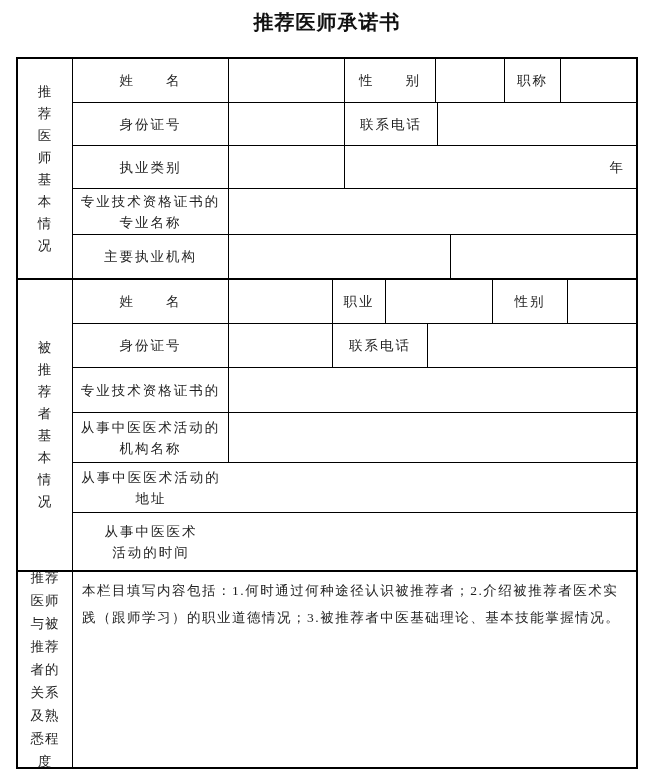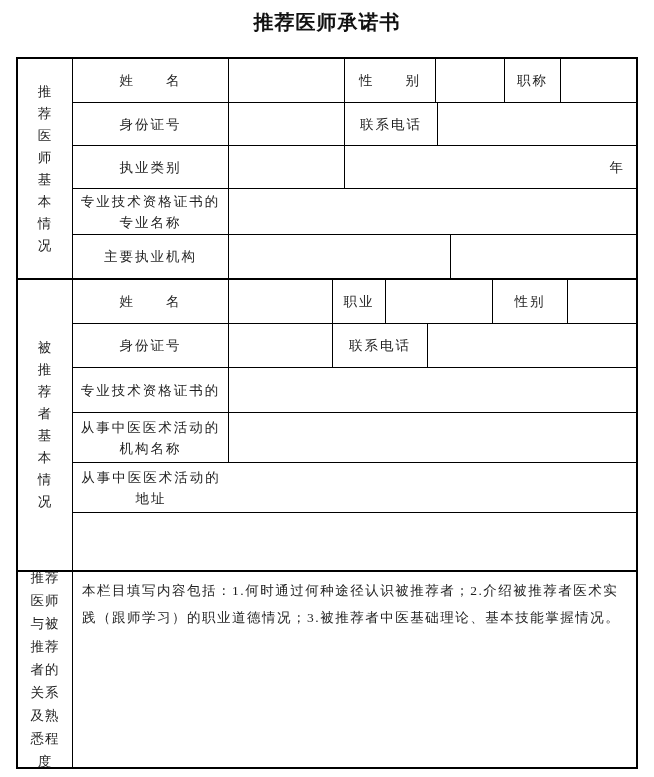--- a/index.html
+++ b/index.html
@@ -143,20 +143,22 @@
       <div class="row" style="height:50px">
         <div class="cell lbl" style="width:156px">从事中医医术活动的
 机构名称</div>
         <div class="cell grow"></div>
       </div>
       <div class="row" style="height:50px">
         <div class="cell lbl" style="width:156px">从事中医医术活动的
 地址</div>
       </div>
       <div class="row" style="height:57px">
+        <div class="cell lbl" style="width:156px">从事中医医术
+活动的时间</div>
       </div>
     </div>
   </div>
 
   <div class="sec" style="height:197px">
     <div class="vlabel" style="line-height:23px">推荐
 医师
 与被
 推荐
 者的

